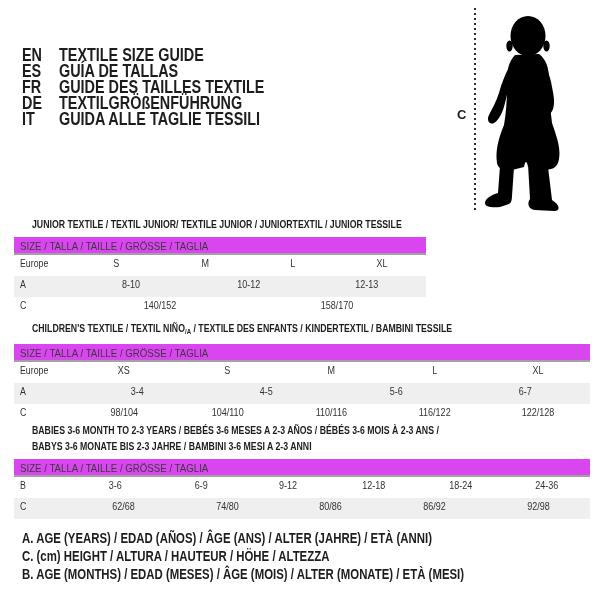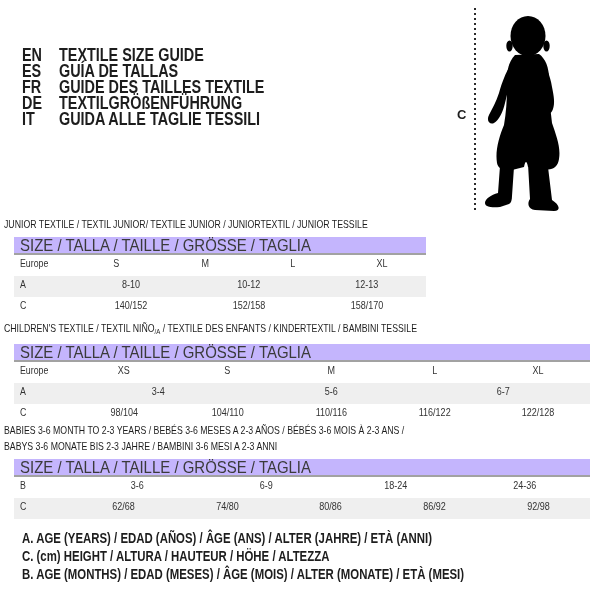--- a/index.html
+++ b/index.html
@@ -20,27 +20,27 @@
   .lang-code { left:0; }
   .lang-label { left:37px; }
 
   
   .dotted-line { position:absolute; left:474px; top:8px; width:2px; height:204px;
     background:repeating-linear-gradient(to bottom, #2b2b2b 0 2px, transparent 2px 5px); }
   .c-label { position:absolute; left:457px; top:107px; font-size:13px; font-weight:bold; color:#1d1d1d; }
   .baby-svg { position:absolute; left:482px; top:9px; }
 
   
-  .t-title { position:absolute; left:4px; font-size:11.5px; font-weight:normal; color:#1d1d1d; }
+  .t-title { position:absolute; left:32px; font-size:11.5px; font-weight:bold; color:#1d1d1d; }
   .t-sub { font-size:8px; vertical-align:-2px; }
 
   
   .tbl { position:absolute; left:14px; }
-  .tbl-head { height:18px; line-height:18px; background:#c4b5fd; border-bottom:2px solid #a2a2a2;
-    padding-left:6px; font-size:17px; color:#3a3a3a; }
+  .tbl-head { height:18px; line-height:18px; background:#d946ef; border-bottom:2px solid #a2a2a2;
+    padding-left:6px; font-size:11px; color:#3a3a3a; }
   .trow { display:flex; height:21px; line-height:17px; font-size:10px; color:#333; }
   .trow.alt { background:#efefef; }
   .tlabel { width:58px; padding-left:6px; }
   .tcell { flex:1; text-align:center; }
 
   
   .legend-block { position:absolute; left:22px; top:529px; }
   .legend-line { height:18px; line-height:18px; font-size:15px; font-weight:bold; color:#1d1d1d; }
 </style>
 </head>
@@ -134,21 +134,20 @@
     </div>
     <div class="trow alt">
       <span class="tlabel"><span class="cond88">A</span></span>
       <span class="tcell"><span class="condC">8-10</span></span>
       <span class="tcell"><span class="condC">10-12</span></span>
       <span class="tcell"><span class="condC">12-13</span></span>
     </div>
     <div class="trow">
       <span class="tlabel"><span class="cond88">C</span></span>
       <span class="tcell"><span class="condC">140/152</span></span>
-      <span class="tcell"><span class="condC">152/158</span></span>
       <span class="tcell"><span class="condC">158/170</span></span>
     </div>
   </div>
 
   <div class="t-title" style="top:322px;">
     <span class="cond76"><span>CHILDREN'S TEXTILE / TEXTIL NIÑO</span><span class="t-sub">/A</span><span> / TEXTILE DES ENFANTS / KINDERTEXTIL / BAMBINI TESSILE</span></span>
   </div>
   <div class="tbl" style="top:344px; width:576px;">
     <div class="tbl-head">
       <span class="cond88">SIZE / TALLA / TAILLE / GRÖSSE / TAGLIA</span>
@@ -157,20 +156,21 @@
       <span class="tlabel"><span class="cond88">Europe</span></span>
       <span class="tcell"><span class="condC">XS</span></span>
       <span class="tcell"><span class="condC">S</span></span>
       <span class="tcell"><span class="condC">M</span></span>
       <span class="tcell"><span class="condC">L</span></span>
       <span class="tcell"><span class="condC">XL</span></span>
     </div>
     <div class="trow alt">
       <span class="tlabel"><span class="cond88">A</span></span>
       <span class="tcell"><span class="condC">3-4</span></span>
+      <span class="tcell"><span class="condC">4-5</span></span>
       <span class="tcell"><span class="condC">5-6</span></span>
       <span class="tcell"><span class="condC">6-7</span></span>
     </div>
     <div class="trow">
       <span class="tlabel"><span class="cond88">C</span></span>
       <span class="tcell"><span class="condC">98/104</span></span>
       <span class="tcell"><span class="condC">104/110</span></span>
       <span class="tcell"><span class="condC">110/116</span></span>
       <span class="tcell"><span class="condC">116/122</span></span>
       <span class="tcell"><span class="condC">122/128</span></span>
@@ -184,20 +184,22 @@
     <span class="cond76">BABYS 3-6 MONATE BIS 2-3 JAHRE / BAMBINI 3-6 MESI A 2-3 ANNI</span>
   </div>
   <div class="tbl" style="top:459px; width:576px;">
     <div class="tbl-head">
       <span class="cond88">SIZE / TALLA / TAILLE / GRÖSSE / TAGLIA</span>
     </div>
     <div class="trow">
       <span class="tlabel"><span class="cond88">B</span></span>
       <span class="tcell"><span class="condC">3-6</span></span>
       <span class="tcell"><span class="condC">6-9</span></span>
+      <span class="tcell"><span class="condC">9-12</span></span>
+      <span class="tcell"><span class="condC">12-18</span></span>
       <span class="tcell"><span class="condC">18-24</span></span>
       <span class="tcell"><span class="condC">24-36</span></span>
     </div>
     <div class="trow alt">
       <span class="tlabel"><span class="cond88">C</span></span>
       <span class="tcell"><span class="condC">62/68</span></span>
       <span class="tcell"><span class="condC">74/80</span></span>
       <span class="tcell"><span class="condC">80/86</span></span>
       <span class="tcell"><span class="condC">86/92</span></span>
       <span class="tcell"><span class="condC">92/98</span></span>

